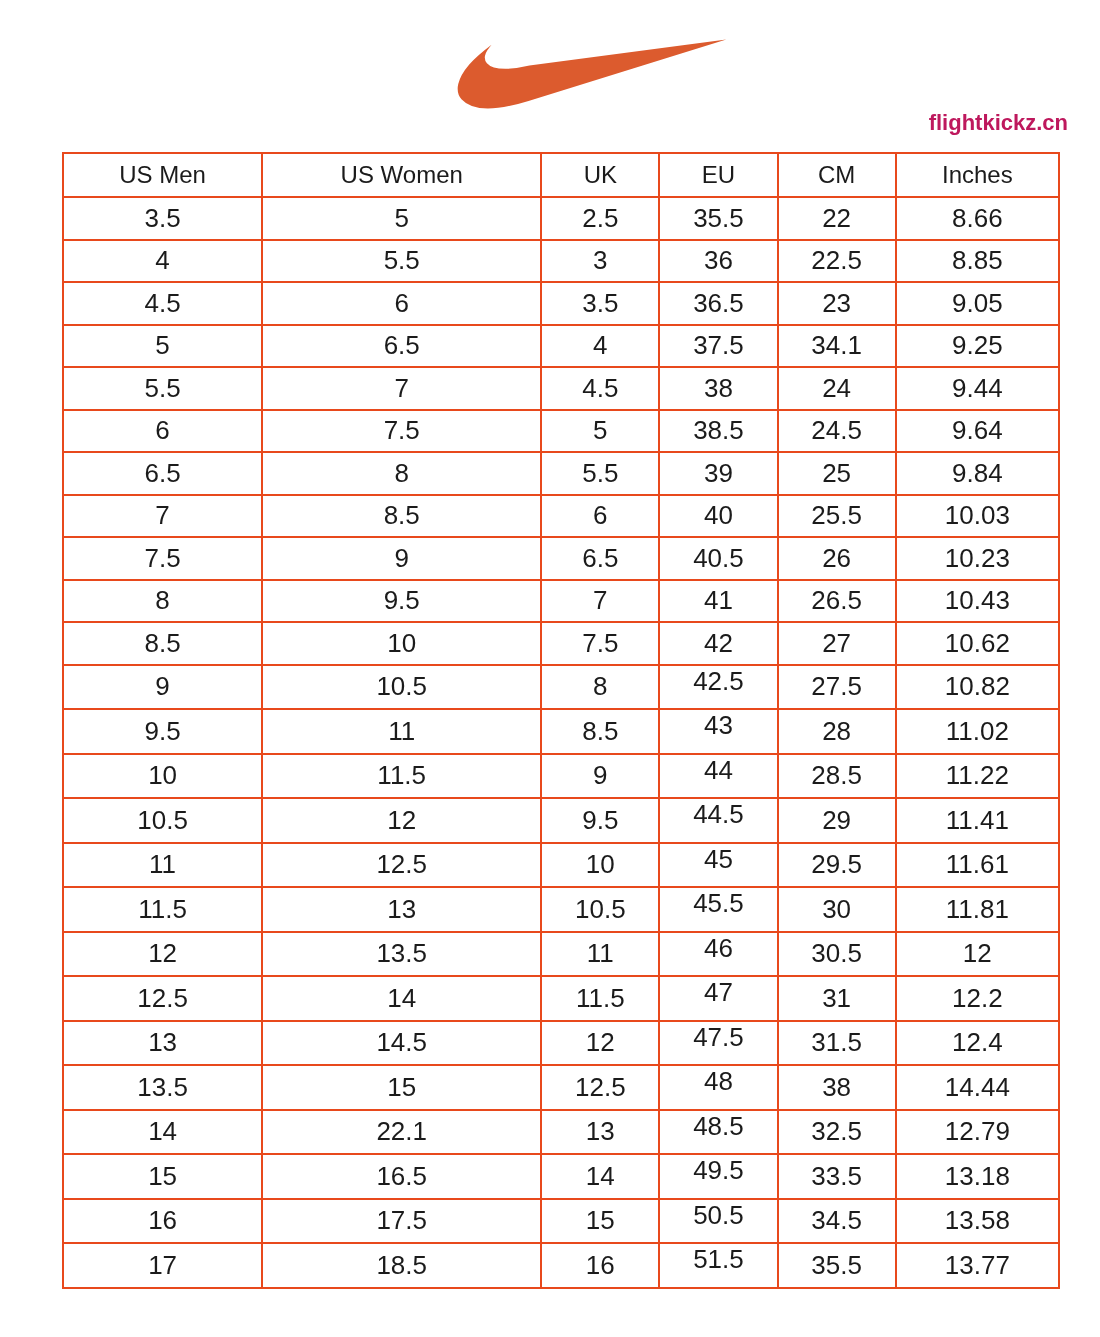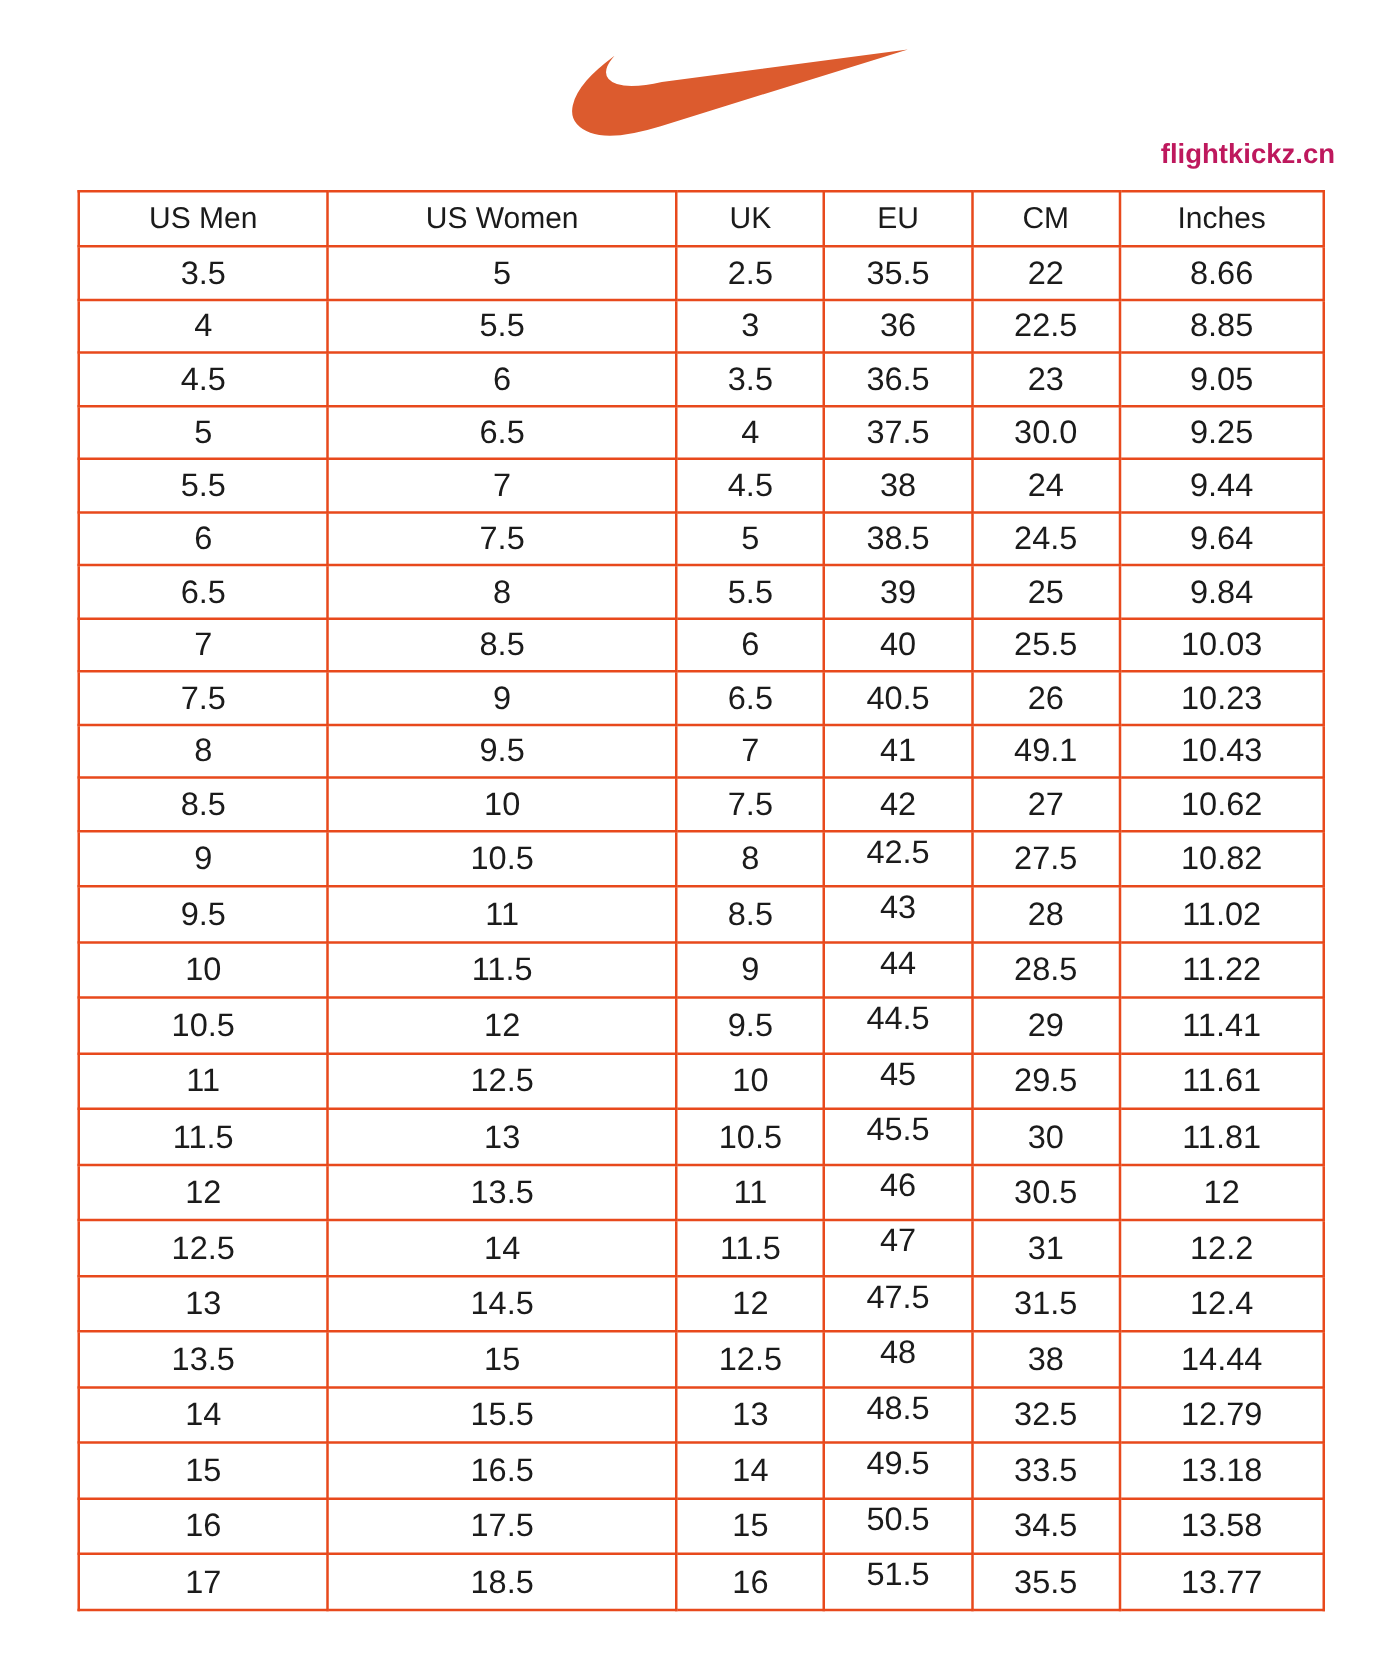--- a/index.html
+++ b/index.html
@@ -123,21 +123,21 @@
             <td>3.5</td>
             <td>36.5</td>
             <td>23</td>
             <td>9.05</td>
           </tr>
           <tr>
             <td>5</td>
             <td>6.5</td>
             <td>4</td>
             <td>37.5</td>
-            <td>30.0</td>
+            <td>34.1</td>
             <td>9.25</td>
           </tr>
           <tr>
             <td>5.5</td>
             <td>7</td>
             <td>4.5</td>
             <td>38</td>
             <td>24</td>
             <td>9.44</td>
           </tr>
@@ -171,21 +171,21 @@
             <td>6.5</td>
             <td>40.5</td>
             <td>26</td>
             <td>10.23</td>
           </tr>
           <tr>
             <td>8</td>
             <td>9.5</td>
             <td>7</td>
             <td>41</td>
-            <td>49.1</td>
+            <td>26.5</td>
             <td>10.43</td>
           </tr>
           <tr>
             <td>8.5</td>
             <td>10</td>
             <td>7.5</td>
             <td>42</td>
             <td>27</td>
             <td>10.62</td>
           </tr>
@@ -264,21 +264,21 @@
           <tr>
             <td>13.5</td>
             <td>15</td>
             <td>12.5</td>
             <td class="eu-top">48</td>
             <td>38</td>
             <td>14.44</td>
           </tr>
           <tr>
             <td>14</td>
-            <td>15.5</td>
+            <td>22.1</td>
             <td>13</td>
             <td class="eu-top">48.5</td>
             <td>32.5</td>
             <td>12.79</td>
           </tr>
           <tr>
             <td>15</td>
             <td>16.5</td>
             <td>14</td>
             <td class="eu-top">49.5</td>

